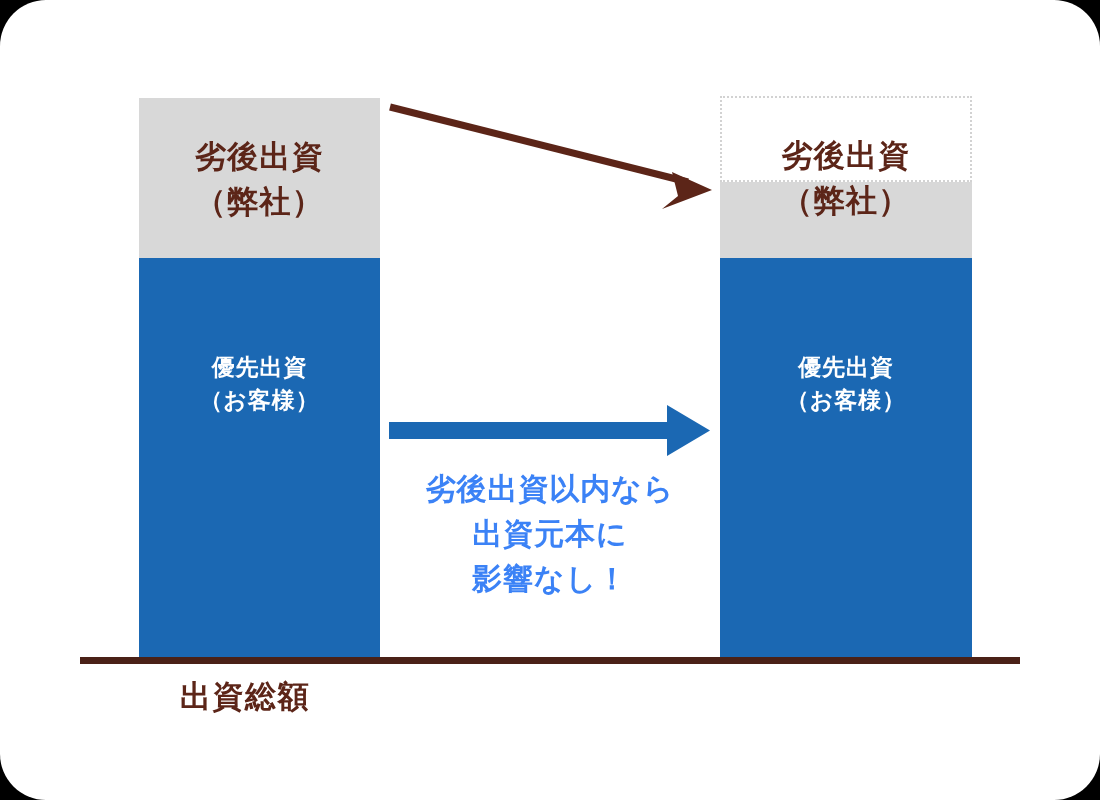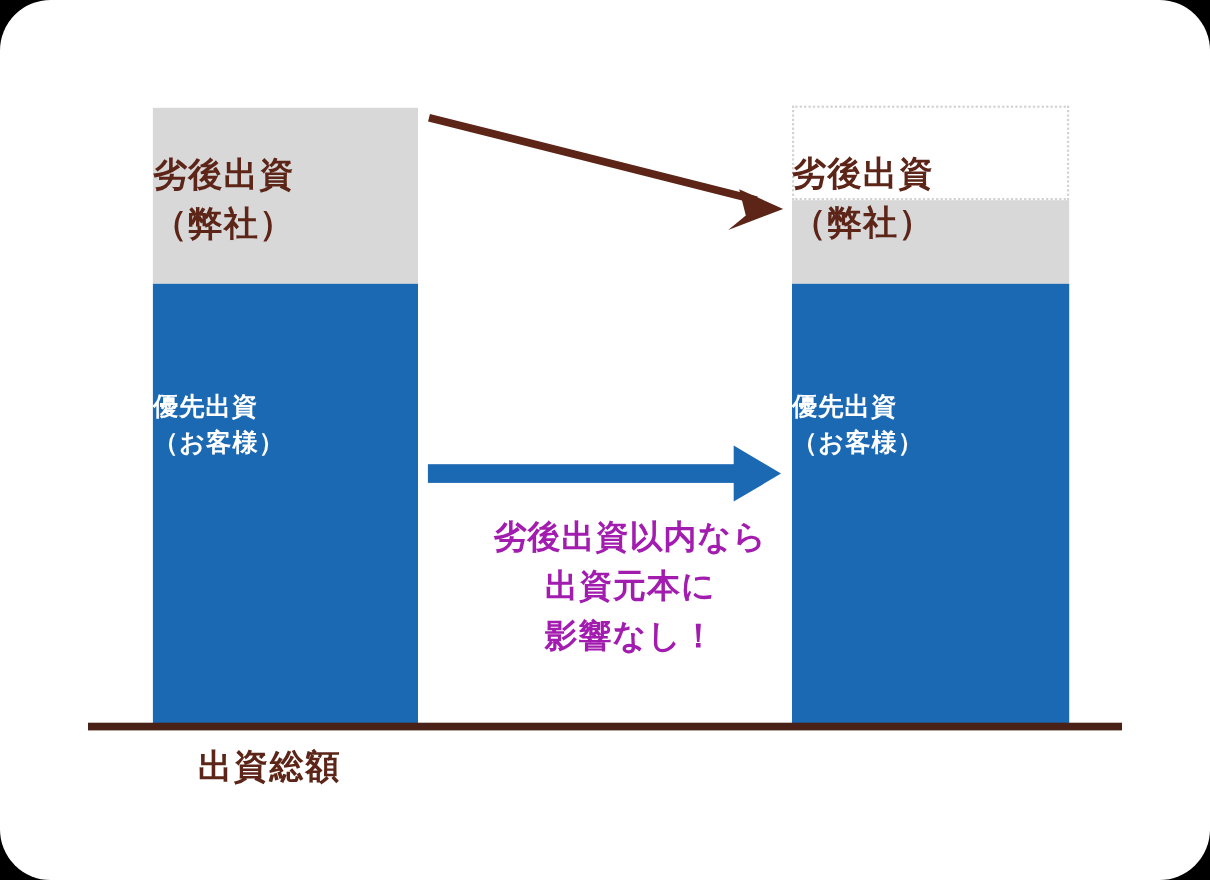--- a/index.html
+++ b/index.html
@@ -51,24 +51,26 @@
   #bar-right     { left: 720px; top: 96px;  width: 252px; height: 564px; }
   #right-ghost   { top: 0px;    height: 86px;  }
   #right-gray    { top: 86px;   height: 76px;  }
   #right-blue    { top: 162px;  height: 402px; }
 
   
   .bar-label {
     position: absolute;
     left: 0;
     right: 0;
+    text-align: center;
     font-weight: bold;
     line-height: 1.45;
     letter-spacing: 0.04em;
     white-space: pre-line;
+    font-family: Liberation Mono, monospace;
   }
 
   .label-brown { color: #5c2518; font-size: 31px; }
   .label-white { color: #ffffff; font-size: 23px; }
 
   #left-top-label    { top: 39px;  }
   #left-bottom-label { top: 255px; }
 
   #right-top-label    { top: 40px;  }
   #right-bottom-label { top: 257px; }
@@ -105,26 +107,26 @@
   #mid-brown-text {
     left: 400px;
     top: 186px;
     width: 300px;
     font-size: 33px;
     line-height: 1.48;
     color: #5c2518;
   }
 
   #mid-blue-text {
-    left: 418px;
+    left: 395px;
     top: 466px;
     width: 310px;
     font-size: 30px;
     line-height: 1.5;
-    color: #a21caf;
+    color: #3b82f6;
   }
 
   
   #arrow-layer {
     position: absolute;
     inset: 0;
     pointer-events: none;
   }
 </style>
 </head>

